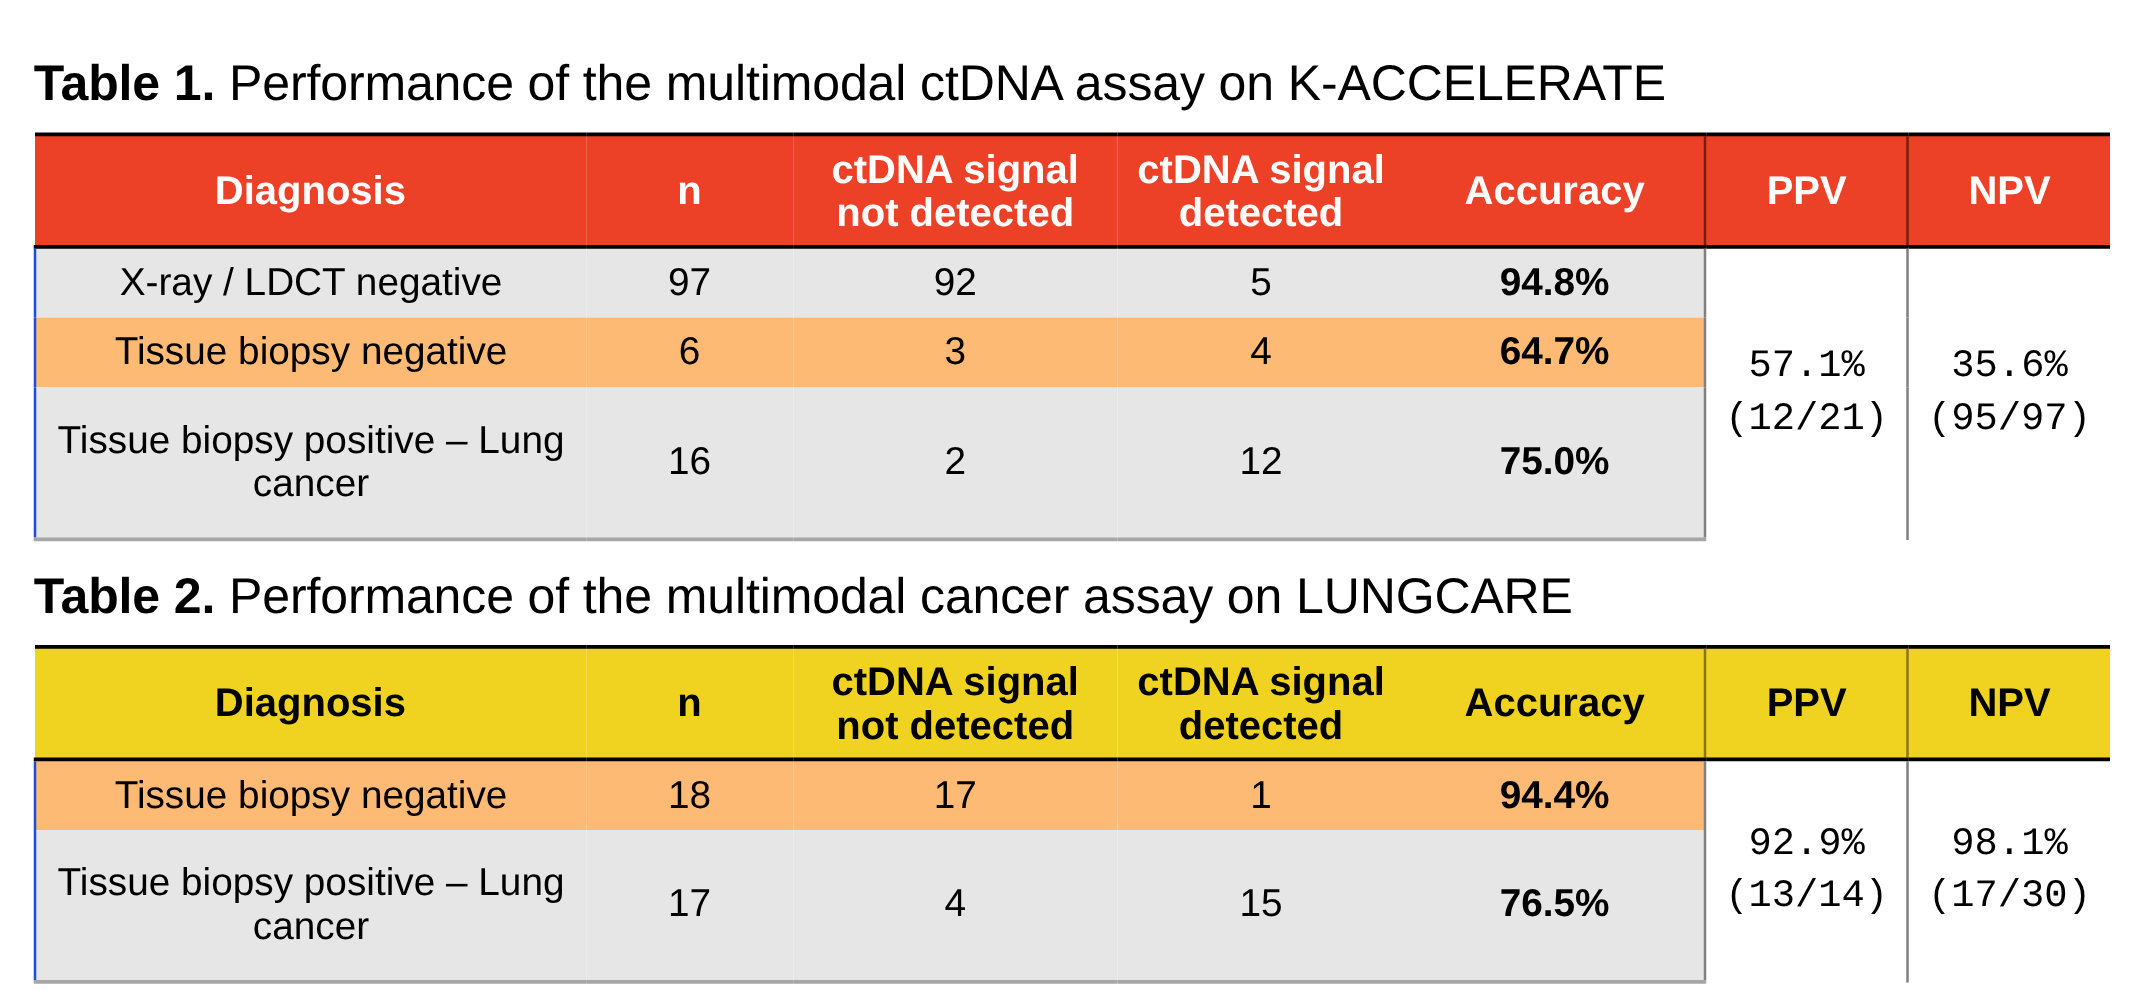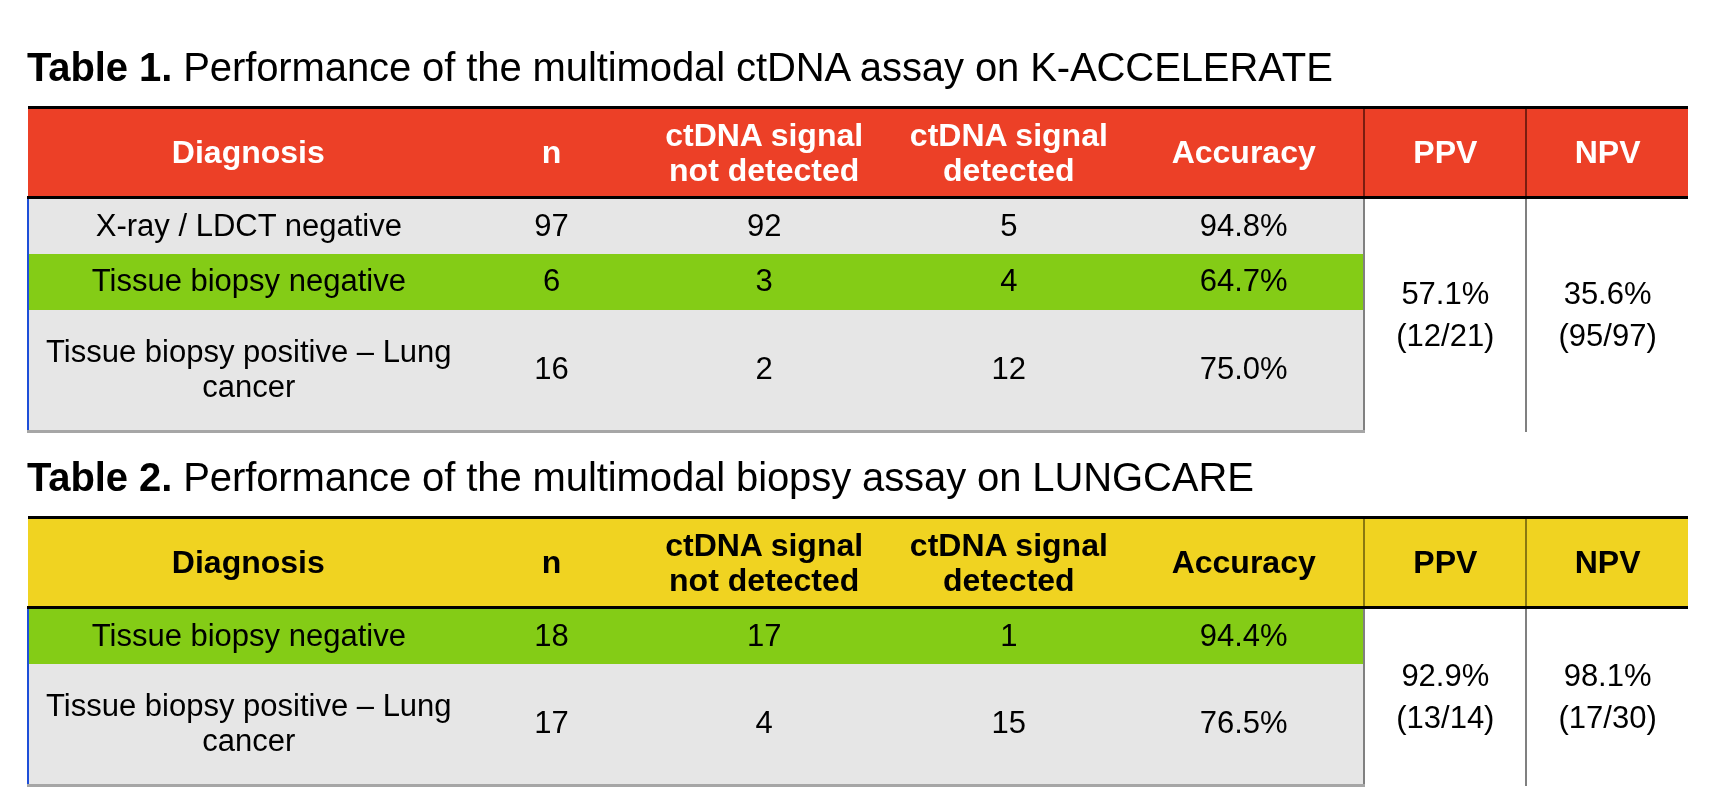--- a/index.html
+++ b/index.html
@@ -85,42 +85,43 @@
   .t2 thead th.sep { border-left: 2px solid #8a7810; }
 
   table.perf th .hl {
     display: block;
   }
 
   
   table.perf tbody td {
     font-size: 31px;
     line-height: 1.12;
-    background: #84cc16;
+    background: #fdba74;
   }
   table.perf tbody tr.shade td.body-cell {
     background: #E6E6E6;
   }
   table.perf tbody td.diagnosis {
     font-size: 31px;
   }
   table.perf tbody td.merged {
     background: #ffffff;
     border-left: 2px solid #808080;
     font-size: 31px;
     line-height: 1.35;
+    font-family: Liberation Mono, monospace;
   }
   table.perf tbody td.merged .ml { display: block; }
 
   
   table.perf tbody tr:last-child td {
     border-bottom: 3px solid #A6A6A6;
   }
   table.perf tbody td.edge-left  { border-left: 2px solid #1d4ed8; }
-  table.perf tbody td.edge-right { border-right: 2px solid #808080; }
+  table.perf tbody td.edge-right { border-right: 2px solid #808080; font-weight: bold; }
 
   .r1 { height: 56px; }
   .r2 { height: 56px; }
   .r3 { height: 122px; }
 </style>
 </head>
 <body>
 
 <div class="page">
 
@@ -195,21 +196,21 @@
         </td>
         <td class="body-cell">16</td>
         <td class="body-cell">2</td>
         <td class="body-cell">12</td>
         <td class="body-cell edge-right">75.0%</td>
       </tr>
     </tbody>
   </table>
 
   <div class="caption" id="caption-2">
-    <span class="cap-label">Table 2.</span><span class="cap-text"> Performance of the multimodal biopsy assay on LUNGCARE</span>
+    <span class="cap-label">Table 2.</span><span class="cap-text"> Performance of the multimodal cancer assay on LUNGCARE</span>
   </div>
 
   <table class="perf t2" id="table-2">
     <colgroup>
       <col class="c-diagnosis">
         <col class="c-n">
         <col class="c-nd">
       <col class="c-det">
         <col class="c-acc">
         <col class="c-ppv">

